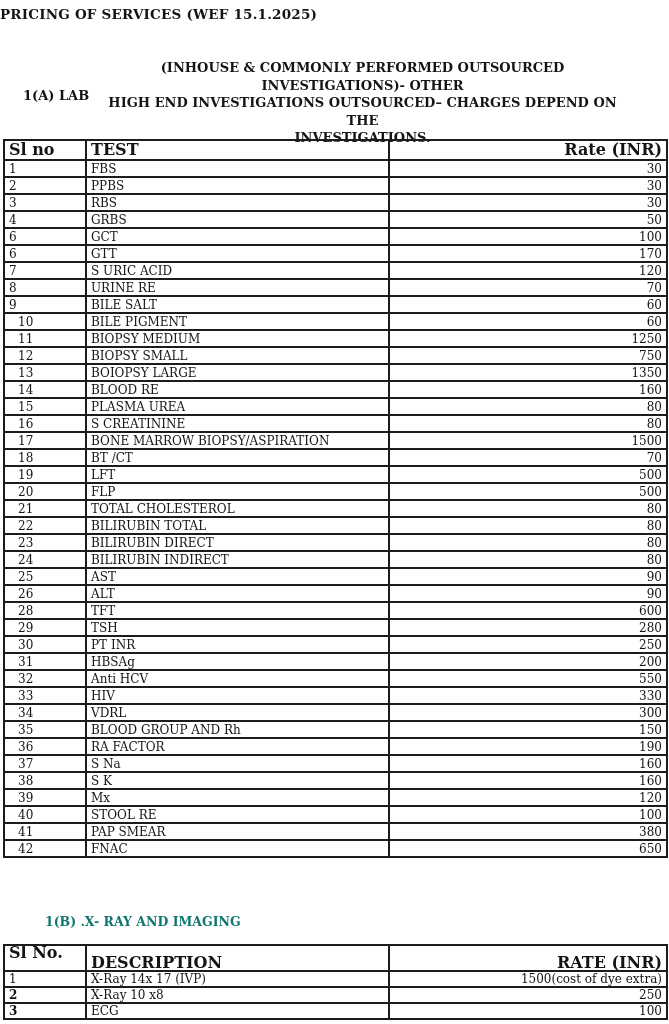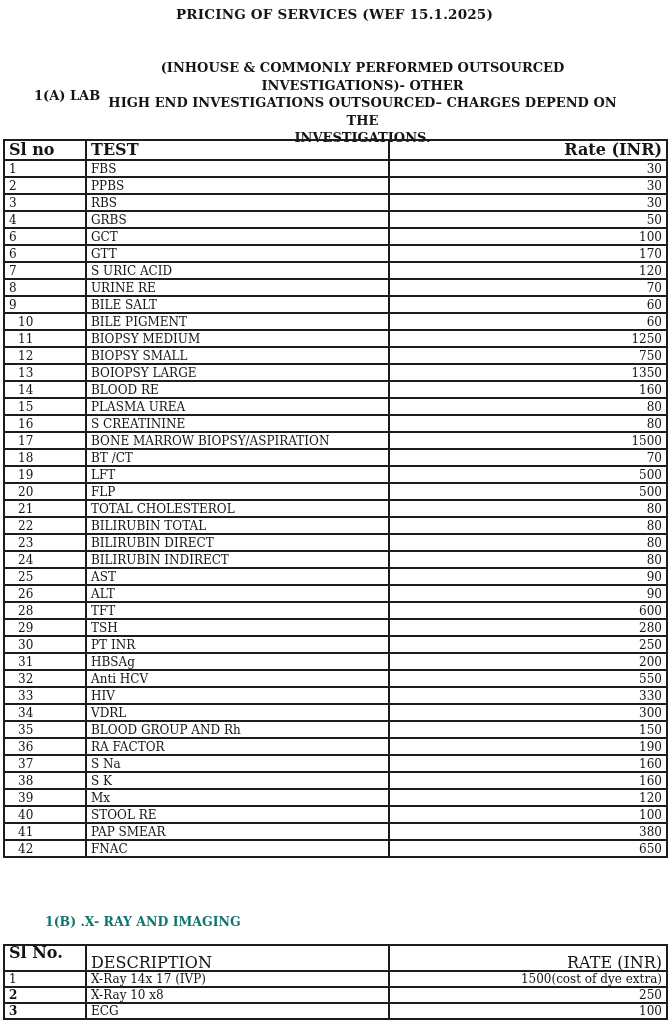--- a/index.html
+++ b/index.html
@@ -12,33 +12,31 @@
     font-family: "DejaVu Serif", serif;
     color: #141414;
     overflow: hidden;
   }
 
   .doc-title {
     position: absolute;
     top: 6px;
     left: 0;
     right: 0;
-    text-align: center;
     font-weight: bold;
     font-size: 13.5px;
     letter-spacing: 0.2px;
   }
 
   .sec-a-label {
     position: absolute;
     top: 88px;
     left: 23px;
     font-weight: bold;
     font-size: 13px;
-    margin-left: 11px;
   }
 
   .sec-a-heading {
     position: absolute;
     top: 59px;
     left: 95px;
     width: 535px;
     text-align: center;
     font-weight: bold;
     font-size: 13px;
@@ -79,21 +77,21 @@
     position: absolute;
     top: 914px;
     left: 45px;
     font-weight: bold;
     font-size: 12.5px;
   }
 
   .tbl-b { top: 944px; border-radius: 21px; }
   .tbl-b th { height: 24px; }
   .tbl-b th:first-child { vertical-align: top; }
-  .tbl-b th:not(:first-child) { vertical-align: bottom; font-weight: normal; }
+  .tbl-b th:not(:first-child) { vertical-align: bottom; font-weight: bold; }
   .tbl-b td { height: 13px; }
   .tbl-b td.bold { font-weight: bold; }
 </style>
 </head>
 <body>
 
 <div class="page">
   <div class="doc-title">PRICING OF SERVICES (WEF 15.1.2025)</div>
 
   <div class="sec-a-label">1(A) LAB</div>

